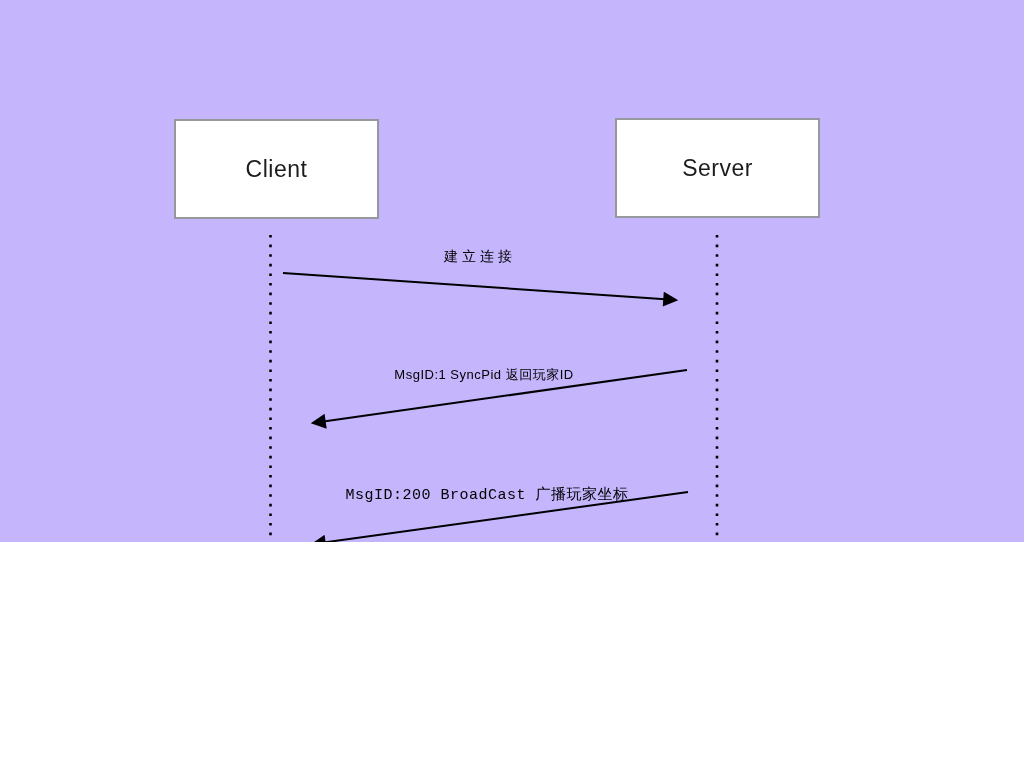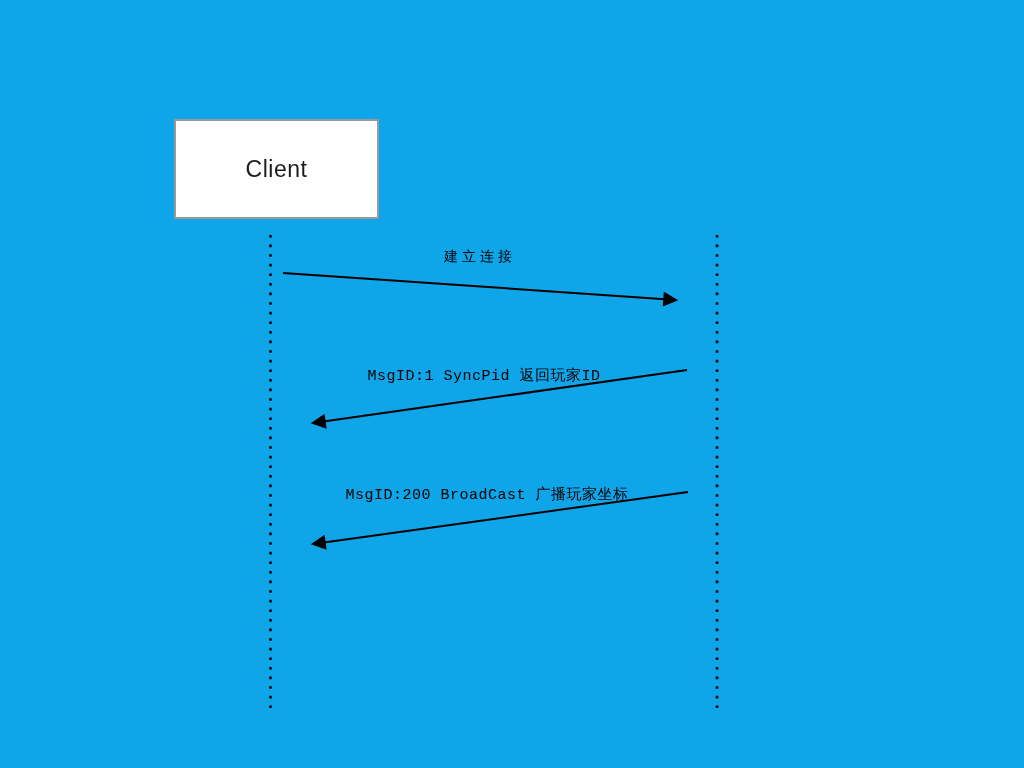--- a/index.html
+++ b/index.html
@@ -3,22 +3,22 @@
 <meta charset="utf-8">
 <style>
   html, body {
     margin: 0;
     padding: 0;
     background: #ffffff;
   }
   #canvas {
     position: relative;
     width: 1024px;
-    height: 768px;
-    background: #0ea5e9;
+    height: 542px;
+    background: #c4b5fd;
     overflow: hidden;
     font-family: "Liberation Sans", sans-serif;
   }
   .actor-box {
     position: absolute;
     width: 201px;
     height: 96px;
     background: #ffffff;
     border: 2px solid #95999d;
     display: flex;
@@ -44,22 +44,22 @@
   #label-connect {
     left: 480px;
     top: 248px;
     font-family: "Liberation Sans", sans-serif;
     font-size: 14px;
     letter-spacing: 4px;
   }
   #label-syncpid {
     left: 474px;
     top: 366px;
-    font-family: Liberation Mono, monospace;
-    font-size: 15px;
+    font-family: Liberation Sans, sans-serif;
+    font-size: 13px;
     letter-spacing: 0.5px;
     padding-left: 20px;
   }
   #label-broadcast {
     left: 487px;
     top: 485px;
     font-family: "Liberation Mono", "DejaVu Sans Mono", monospace;
     font-size: 15px;
     letter-spacing: 0.5px;
   }
@@ -83,20 +83,23 @@
   }
 </style>
 </head>
 <body>
 
 <div id="canvas">
 
   <div class="actor-box" id="client-box">
     <span class="actor-label">Client</span>
   </div>
+  <div class="actor-box" id="server-box">
+    <span class="actor-label">Server</span>
+  </div>
 
   <svg id="diagram-lines" viewBox="0 0 1024 768" xmlns="http://www.w3.org/2000/svg">
     <defs>
       <marker id="arrowhead" viewBox="0 0 10 10" refX="8.5" refY="5" markerWidth="9.5" markerHeight="7.5" orient="auto">
         <path d="M 0 0 L 10 5 L 0 10 z" fill="#000000"></path>
       </marker>
     </defs>
 
     <line class="lifeline" x1="270.5" y1="235" x2="270.5" y2="708"></line>
     <line class="lifeline" x1="717" y1="235" x2="717" y2="708"></line>

